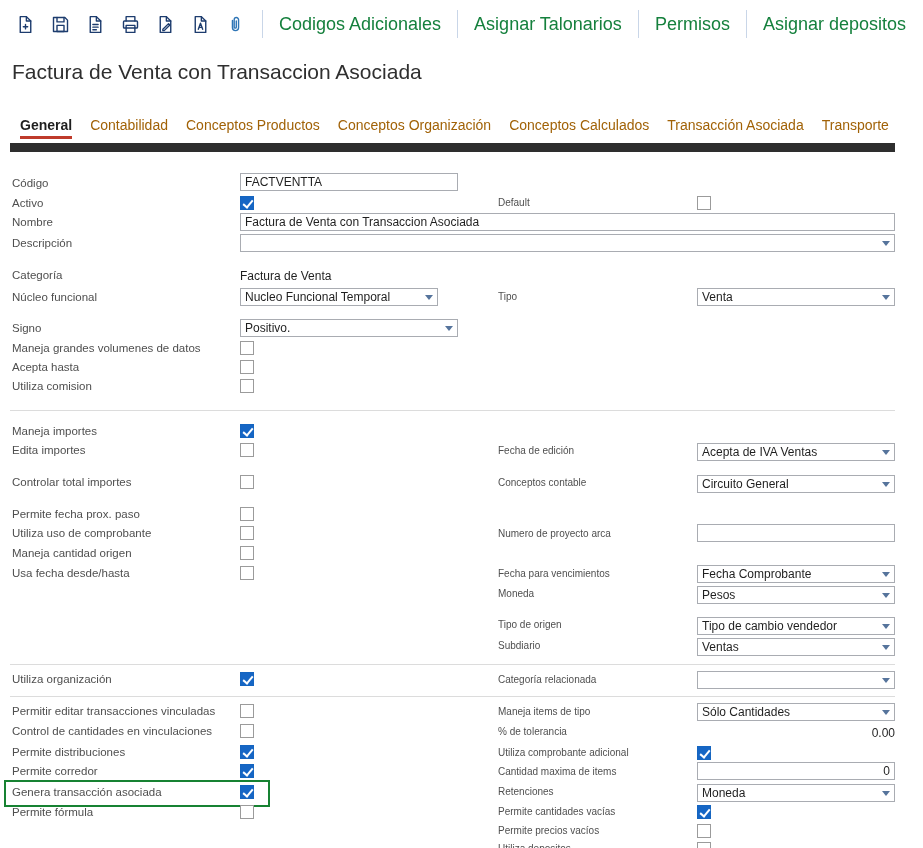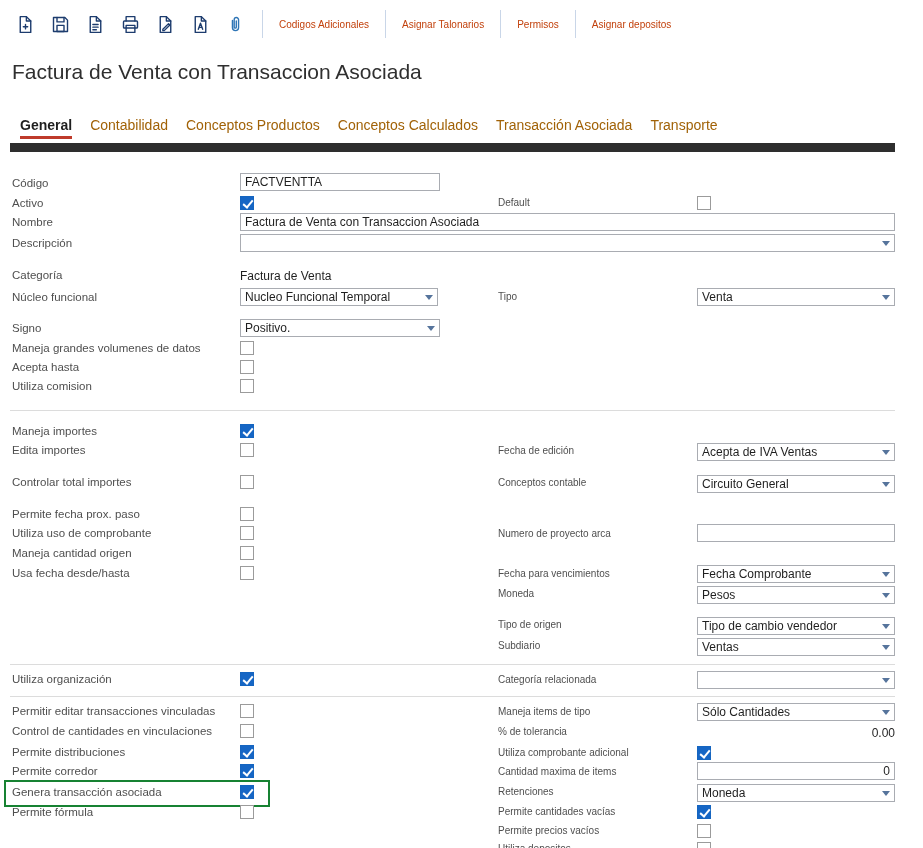--- a/index.html
+++ b/index.html
@@ -5,36 +5,36 @@
   html,body{margin:0;padding:0}
   body{width:923px;height:848px;position:relative;overflow:hidden;background:#fff;
        font-family:"Liberation Sans",sans-serif;color:#1f1f1f}
 
   
   .toolbar{position:absolute;left:0;top:0;width:100%;height:48px;display:flex;align-items:center;padding-left:10px;box-sizing:border-box}
   .tbi{width:30px;height:30px;display:flex;align-items:center;justify-content:center;color:#1d3c6e;cursor:pointer;margin-right:5px;flex:0 0 auto}
   .tbi svg{width:21px;height:21px;stroke:currentColor;fill:none;stroke-width:1.6;stroke-linecap:round;stroke-linejoin:round}
   .tbi.blue{color:#2e75b6}
   .vsep{width:1px;height:28px;background:#c9d6e8;margin:0 7px;flex:0 0 auto}
-  .tblink{font-size:10px;color:#c2410c;cursor:pointer;padding:0 9px;white-space:nowrap;flex:0 0 auto}
+  .tblink{font-size:18px;color:#15803d;cursor:pointer;padding:0 9px;white-space:nowrap;flex:0 0 auto}
 
   
   .title{position:absolute;left:12px;top:60px;font-size:21px;color:#2f2f2f}
   .tabs{position:absolute;left:0;top:112px;display:flex;gap:18px;padding-left:20px;align-items:flex-end;height:27px;width:100%;box-sizing:border-box}
   .tab{font-size:14px;color:#a16207;padding-bottom:6px;cursor:pointer;white-space:nowrap}
   .tab.active{color:#1f1f1f;font-weight:700;border-bottom:3px solid #bf3b2b;padding-bottom:3px}
   .darkbar{position:absolute;left:10px;top:143px;width:885px;height:9px;background:#2e2e2e}
 
   
   .lbl{position:absolute;left:12px;font-size:11.5px;color:#4f4f4f;white-space:nowrap}
   .lblr{position:absolute;left:498px;font-size:10px;color:#4f4f4f;white-space:nowrap}
   .ctl{position:absolute;left:240px}
   .ctlr{position:absolute;left:697px}
   .ti{height:18px;border:1px solid #a9acb2;font-size:12px;color:#1f1f1f;padding:0 4px;font-family:inherit;box-sizing:border-box}
-  .w218{width:200px}.w198{width:198px}.w655{width:655px}
+  .w218{width:218px}.w198{width:198px}.w655{width:655px}
   .combo{height:18px;border:1px solid #a9acb2;background:#fff;box-sizing:border-box;display:flex;align-items:center;cursor:pointer}
   .cv{flex:1;font-size:12px;color:#1f1f1f;padding:0 4px;white-space:nowrap;overflow:hidden}
   .caret{width:0;height:0;border-left:4px solid transparent;border-right:4px solid transparent;border-top:5px solid #56749c;margin-right:4px;flex:0 0 auto}
   .cb{position:absolute;width:14px;height:14px;border:1px solid #9b9b9b;background:#fff;box-sizing:border-box;cursor:pointer}
   .cb[data-checked="true"]{background:#1666c5;border-color:#1565c0}
   .cb[data-checked="true"]::after{content:"";position:absolute;left:4px;top:1px;width:4px;height:8px;border:solid #fff;border-width:0 2px 2px 0;transform:rotate(40deg)}
   .sv{position:absolute;font-size:12px;color:#1f1f1f;white-space:nowrap}
   .num{text-align:right}
   .hline{position:absolute;left:10px;width:885px;height:1px;background:#dcdcdc}
   .greenbox{position:absolute;left:4px;width:262px;height:23px;border:2px solid #178232;pointer-events:none}
@@ -101,20 +101,21 @@
   <span class="vsep"></span>
   <span class="tblink">Asignar depositos</span>
 </div>
 
 <div class="title">Factura de Venta con Transaccion Asociada</div>
 
 <div class="tabs">
   <div class="tab active">General</div>
   <div class="tab">Contabilidad</div>
   <div class="tab">Conceptos Productos</div>
+  <div class="tab">Conceptos Organización</div>
   <div class="tab">Conceptos Calculados</div>
   <div class="tab">Transacción Asociada</div>
   <div class="tab">Transporte</div>
 </div>
 
 <div class="darkbar"></div>
 
 <div class="lbl" style="top:177px">Código</div>
 <input class="ctl ti w218" style="top: 173px;" value="FACTVENTTA">
 

